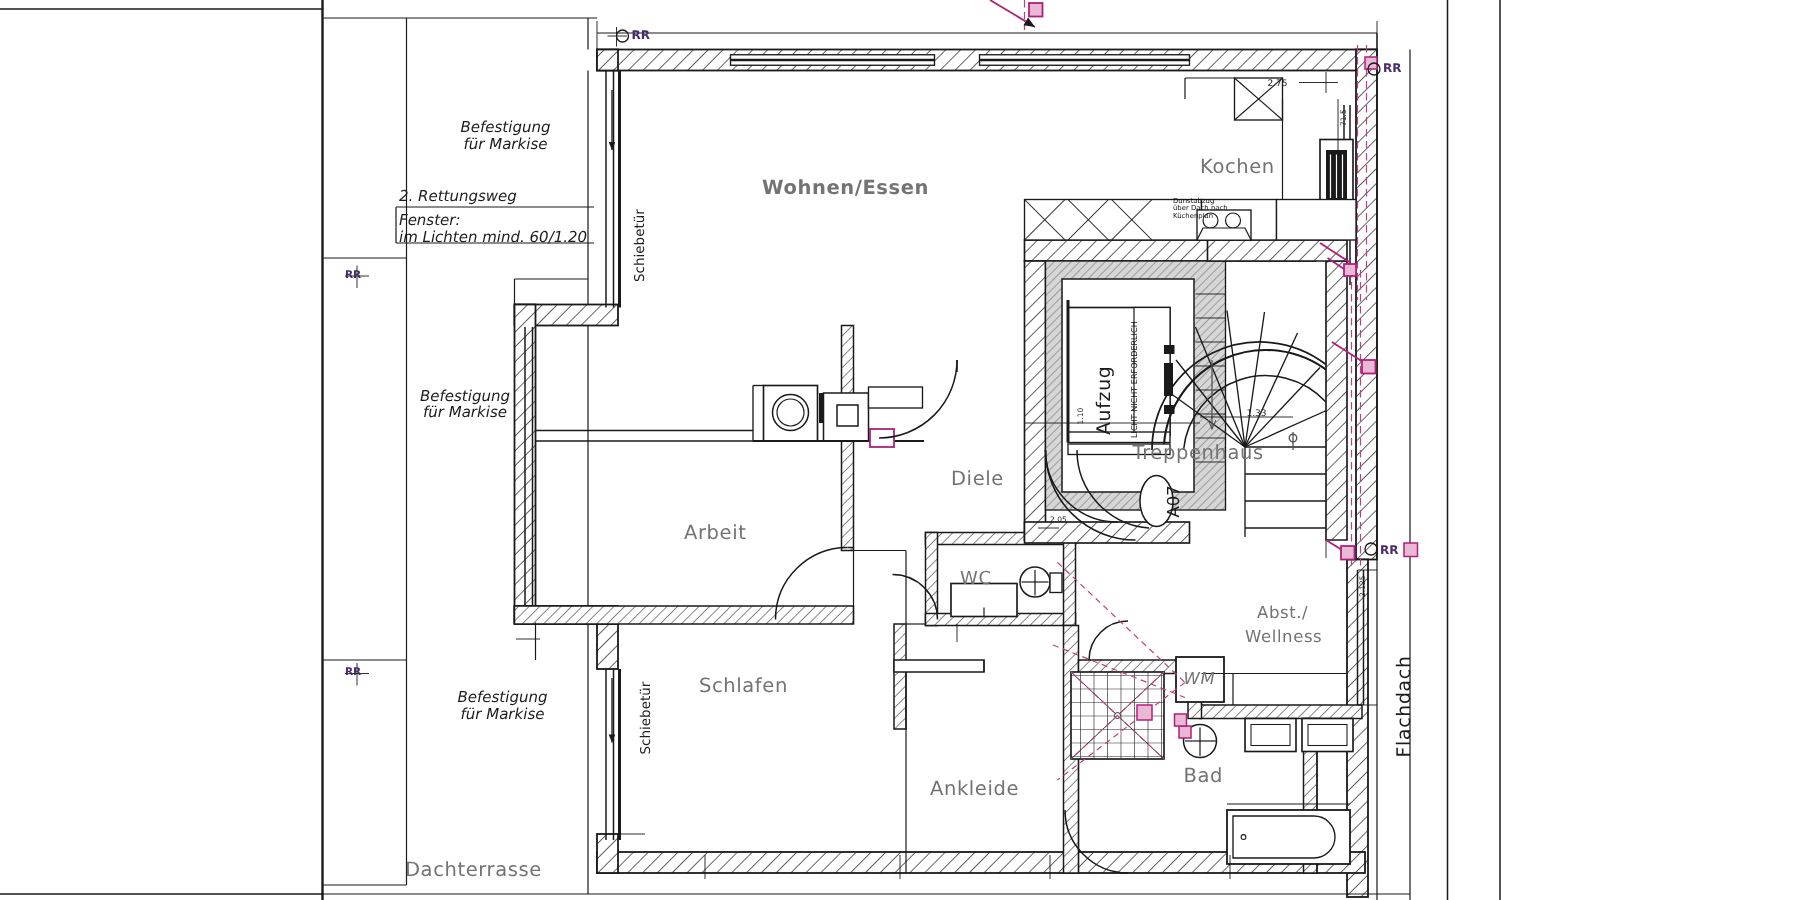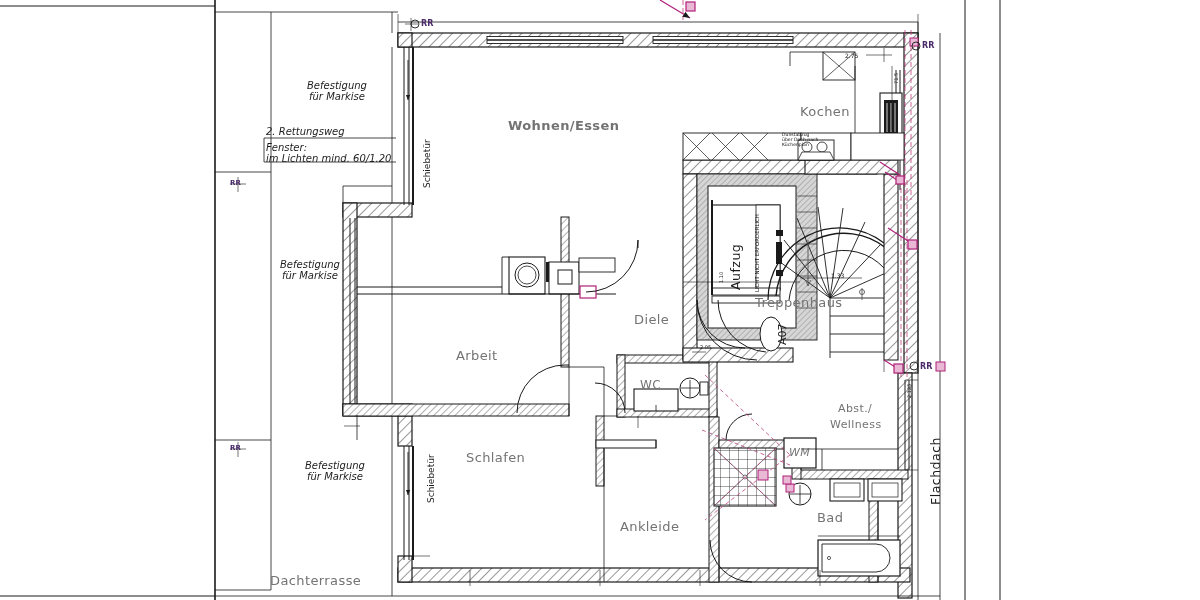--- a/index.html
+++ b/index.html
@@ -420,21 +420,21 @@
     </g>
   </svg>
 
   <div class="rlab" style="left:508px;top:118px;font-weight:bold;">Wohnen/Essen</div>
   <div class="rlab" style="left:800px;top:104px;">Kochen</div>
   <div class="rlab" style="left:456px;top:348px;">Arbeit</div>
   <div class="rlab" style="left:634px;top:312px;">Diele</div>
   <div class="rlab" style="left:466px;top:450px;">Schlafen</div>
   <div class="rlab" style="left:620px;top:519px;">Ankleide</div>
   <div class="rlab" style="left:640px;top:378px;font-size:12px;">WC</div>
-  <div class="rlab" style="left:789px;top:510px;margin-left:28px;">Bad</div>
+  <div class="rlab" style="left:789px;top:510px;">Bad</div>
   <div class="rlab" style="left:755px;top:295px;">Treppenhaus</div>
   <div class="rlab" style="left:838px;top:402px;font-size:11px;">Abst./</div>
   <div class="rlab" style="left:830px;top:418px;font-size:11px;text-align:center;">Wellness</div>
 
   <div class="vbig" style="left:728px;top:290px;">Aufzug</div>
   <div class="vtiny" style="left:754px;top:292px;">LICHT NICHT ERFORDERLICH</div>
   <div class="vbig" style="left:928px;top:505px;">Flachdach</div>
   <div class="vlab" style="left:422px;top:188px;">Schiebetür</div>
   <div class="vlab" style="left:426px;top:503px;">Schiebetür</div>
 

